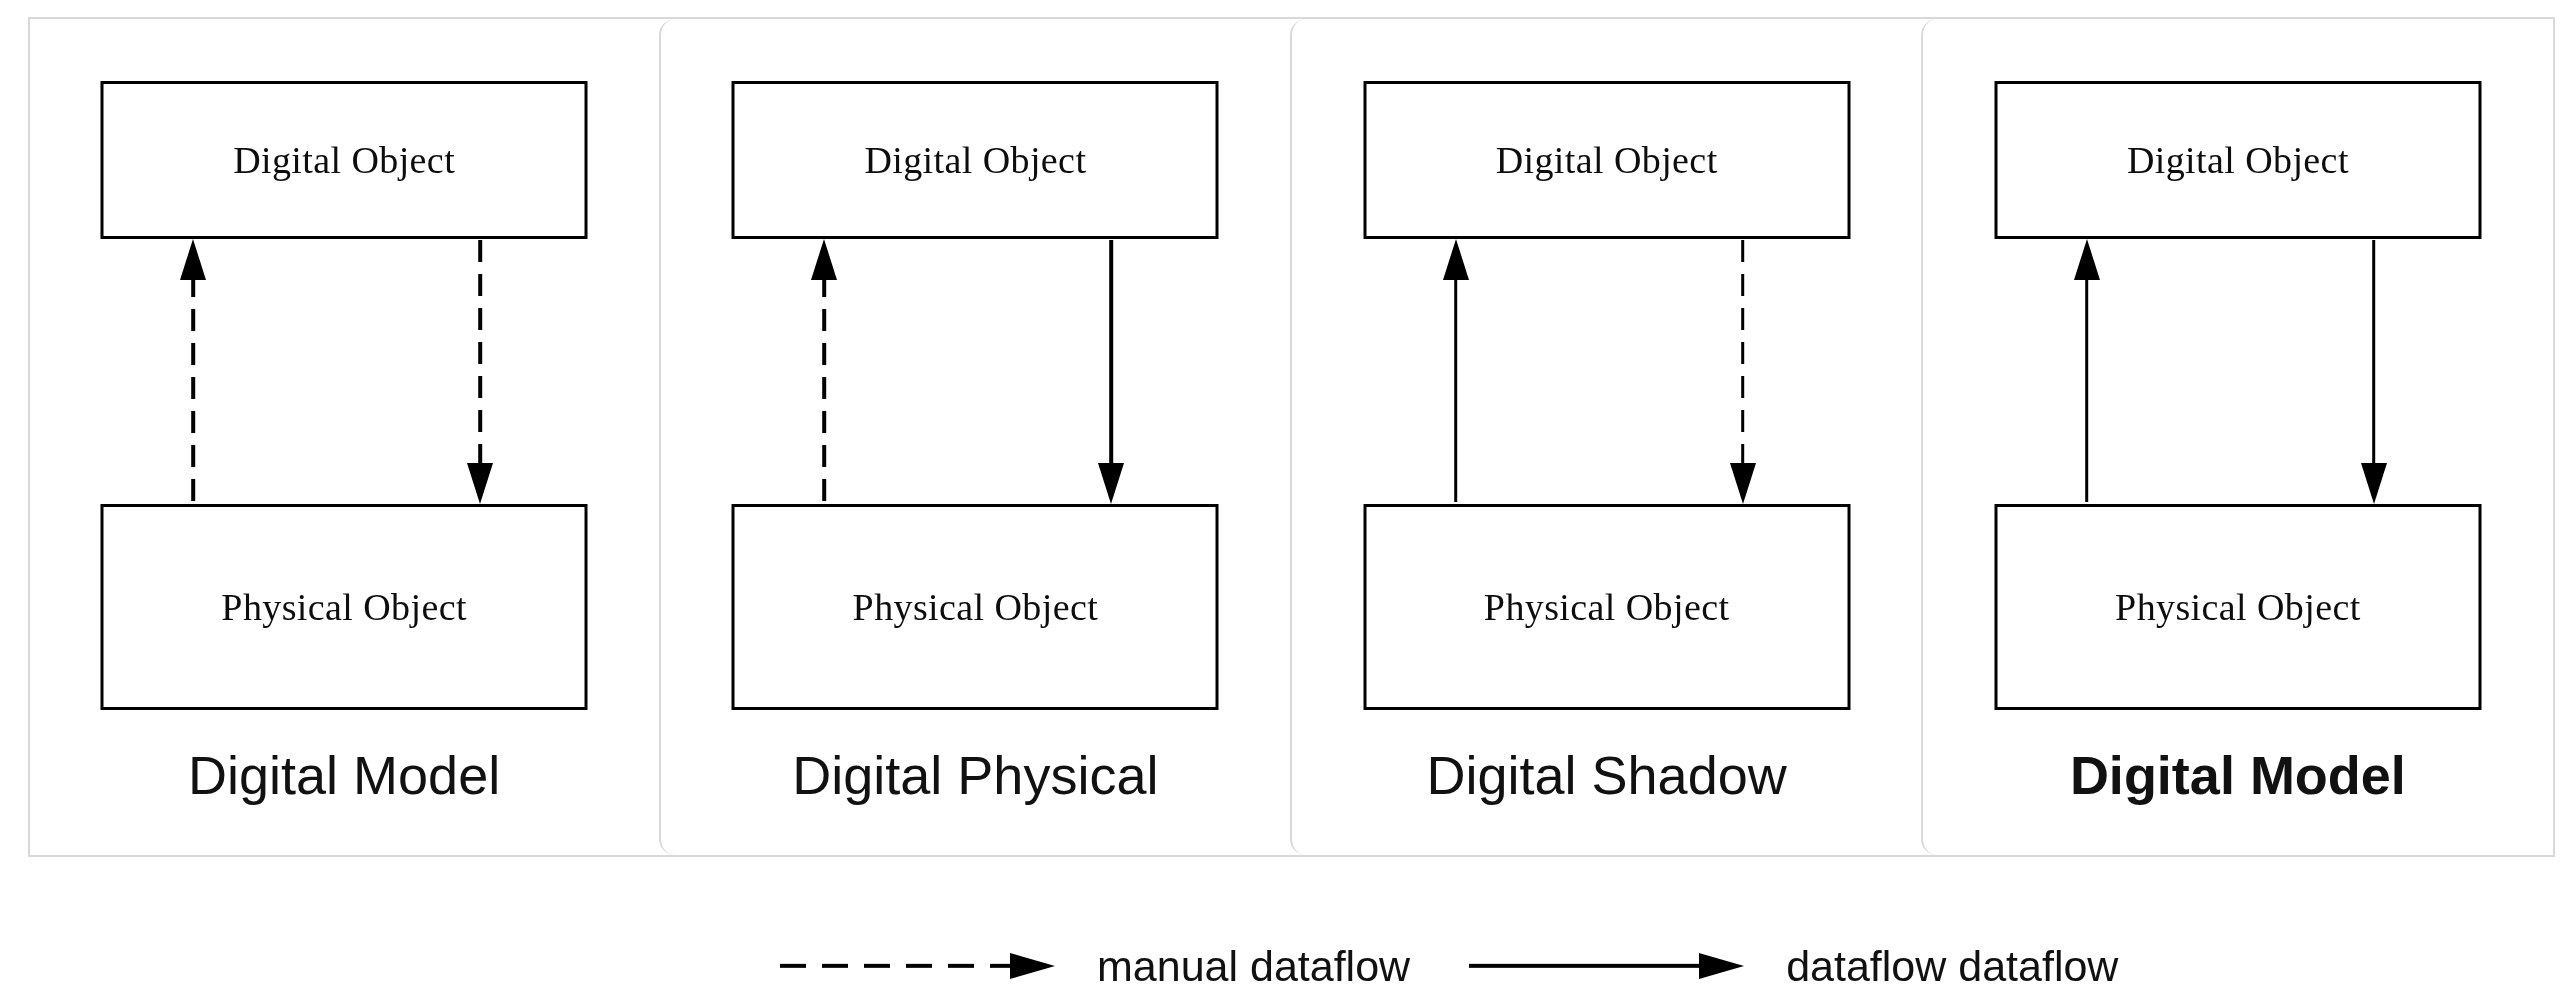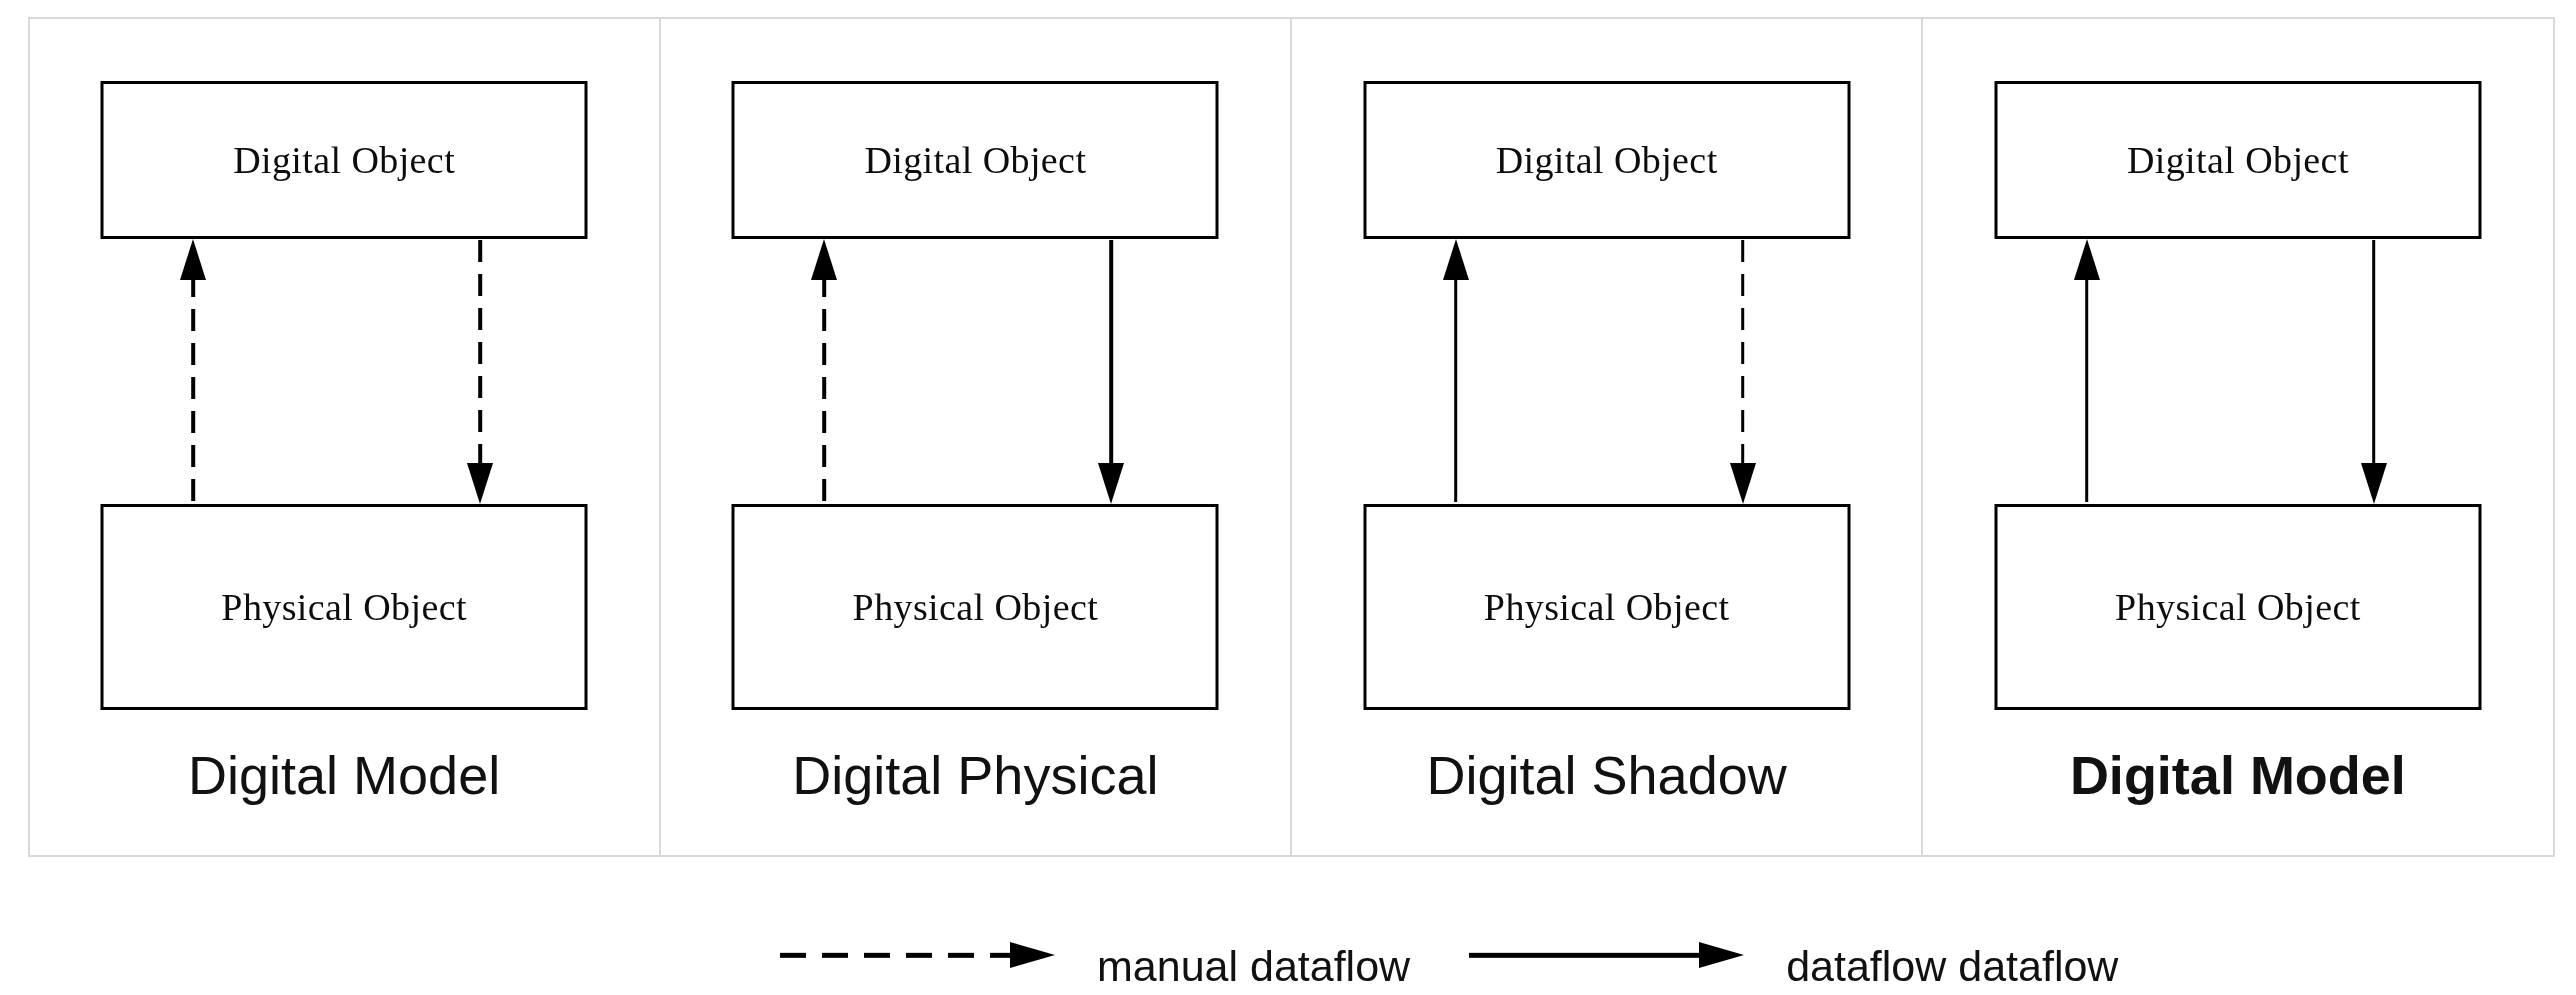--- a/index.html
+++ b/index.html
@@ -24,20 +24,21 @@
     box-sizing: border-box;
     background: #ffffff;
     display: flex;
     flex-direction: row;
   }
 
   .panel {
     position: relative;
     flex: 1 1 0;
     box-sizing: border-box;
+    border-radius: 16px;
   }
   .panel + .panel { border-left: 2.9px solid #d9d9d9; }
 
   
   .objbox {
     position: absolute;
     left: 50%;
     transform: translateX(-50%);
     width: 487px;
     height: 158px;
@@ -117,21 +118,21 @@
 
   
   .legend {
     position: absolute;
     left: 780px;
     top: 932px;
     height: 52px;
     display: flex;
     align-items: center;
   }
-  .legend-item { display: flex; align-items: flex-start; margin-top: 16px; }
+  .legend-item { display: flex; align-items: center; margin-top: 16px; }
   .legend-item + .legend-item { margin-left: 59px; }
 
   .legend-sample {
     position: relative;
     width: 275px;
     height: 27.5px;
     margin-right: 42px;
     flex: 0 0 auto;
   }
   .legend-sample .hline {

